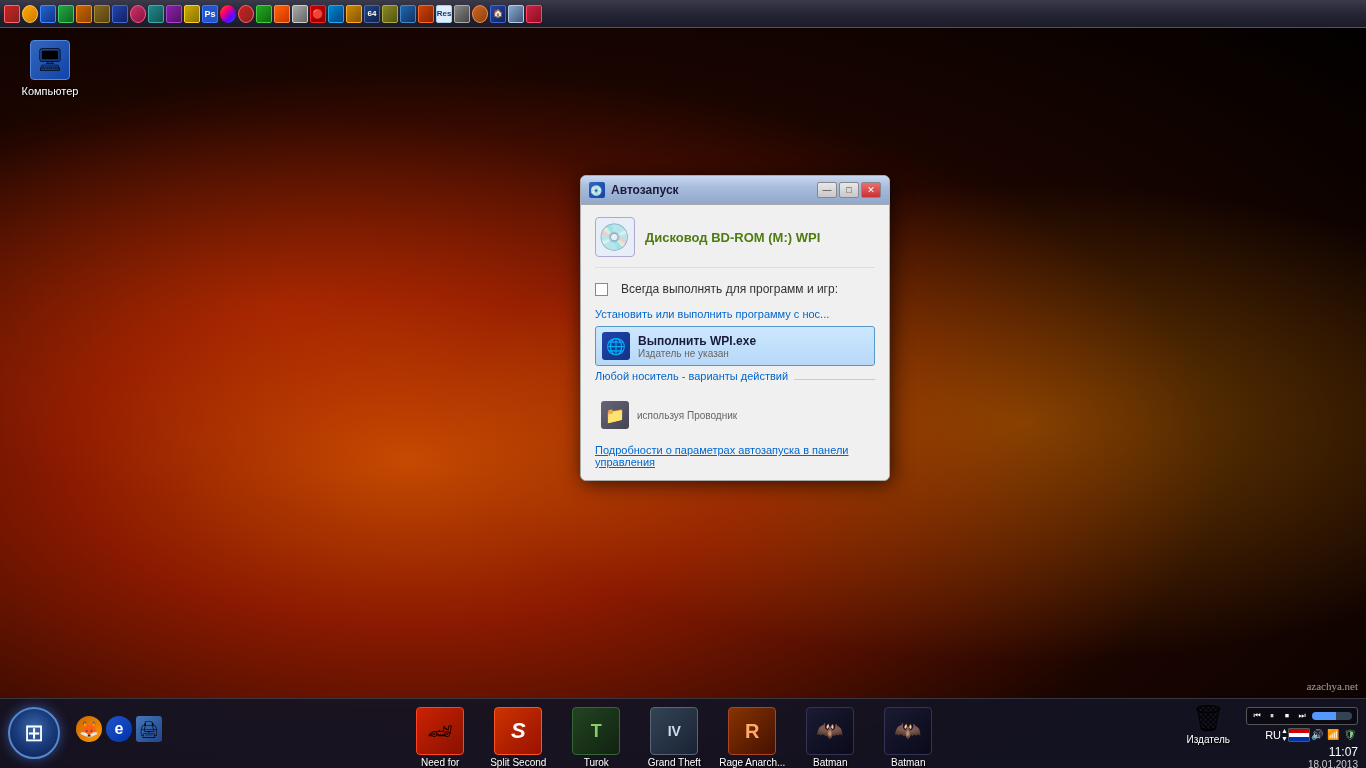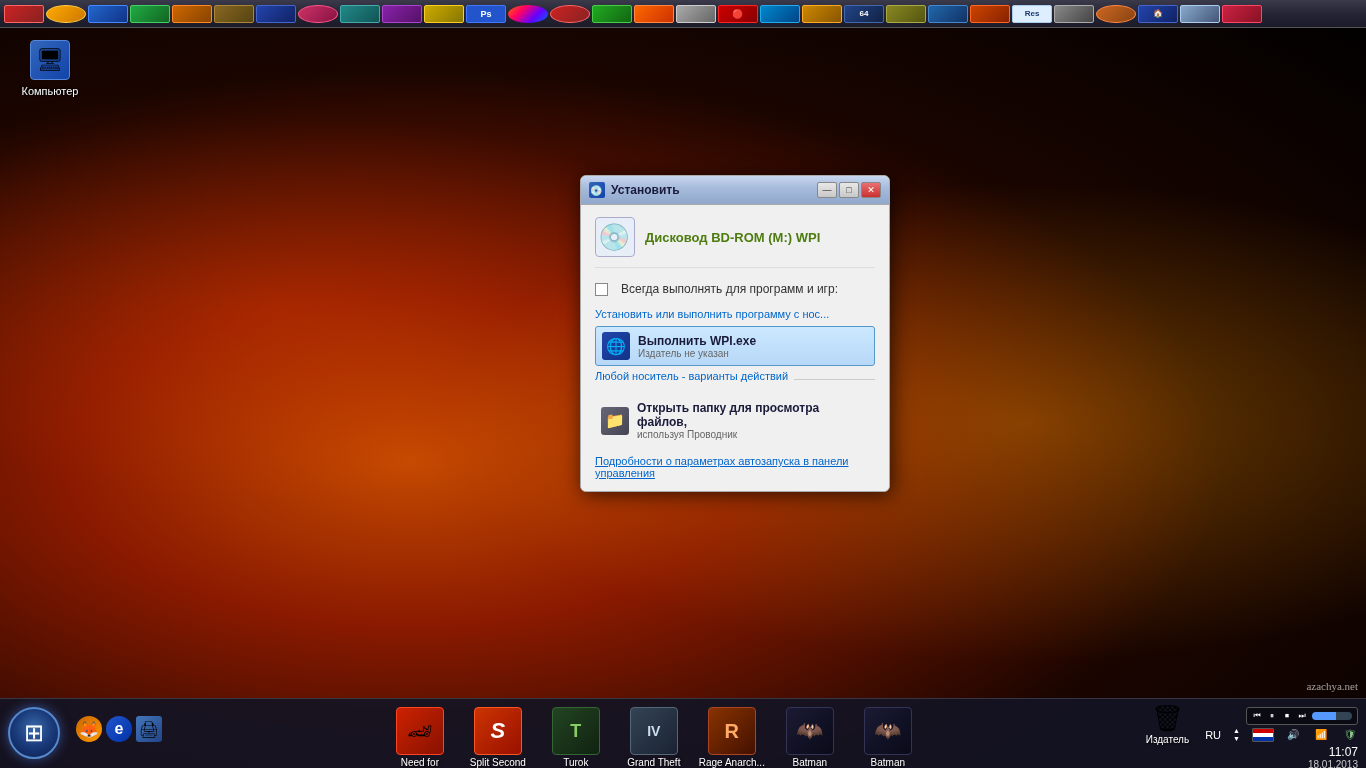--- a/index.html
+++ b/index.html
@@ -37,21 +37,21 @@
       height: 28px;
       background: linear-gradient(180deg, #3a3a4a 0%, #252535 50%, #1a1a28 100%);
       display: flex;
       align-items: center;
       z-index: 100;
       border-bottom: 1px solid #555;
       padding: 0 4px;
       gap: 2px;
     }
     .top-icon {
-      width: 40px;
+      width: 16px;
       height: 18px;
       border-radius: 2px;
       display: inline-block;
       flex-shrink: 0;
     }
 
     
     .desktop-icon {
       position: absolute;
       display: flex;
@@ -433,21 +433,21 @@
 
 <div class="desktop-icon" style="top: 40px; left: 10px;">
   <div class="desktop-icon-img" style="background: linear-gradient(135deg, #3366bb, #1144aa); border: 1px solid #5588dd; border-radius: 4px; display:flex; align-items:center; justify-content:center; font-size:22px;">🖥</div>
   <div class="desktop-icon-label">Компьютер</div>
 </div>
 
 <div id="autorun-dialog">
   <div id="dialog-titlebar">
     <div id="dialog-title-left">
       <div class="dialog-title-icon" style="width:16px;height:16px;background:linear-gradient(135deg,#3366bb,#1144aa);border-radius:2px;display:flex;align-items:center;justify-content:center;font-size:10px;">💿</div>
-      <span id="dialog-title-text">Установить</span>
+      <span id="dialog-title-text">Автозапуск</span>
     </div>
     <div id="dialog-title-buttons">
       <div class="title-btn">—</div>
       <div class="title-btn">□</div>
       <div class="title-btn close-btn">✕</div>
     </div>
   </div>
 
   <div id="dialog-body">
     <div id="dialog-header">
@@ -473,21 +473,20 @@
     </div>
 
     <div class="section-divider">
       <span class="section-label">Любой носитель - варианты действий</span>
       <div class="section-divider-line"></div>
     </div>
 
     <div class="action-item">
       <div class="action-icon" style="background:linear-gradient(135deg,#666677,#444455); width:28px; height:28px; border-radius:3px; display:flex; align-items:center; justify-content:center; font-size:16px;">📁</div>
       <div>
-        <div class="action-text-main">Открыть папку для просмотра файлов,</div>
         <div class="action-text-sub">используя Проводник</div>
       </div>
     </div>
 
     <a class="dialog-link">Подробности о параметрах автозапуска в панели управления</a>
   </div>
 </div>
 
 <div id="taskbar-bottom">
 
@@ -546,21 +545,21 @@
     <div style="display:flex; flex-direction:column; align-items:flex-end; gap:2px;">
 
       <div id="media-controls">
         <div class="media-btn">⏮</div>
         <div class="media-btn">⏸</div>
         <div class="media-btn">⏹</div>
         <div class="media-btn">⏭</div>
         <div style="width:40px; height:8px; background:linear-gradient(90deg,#5599ff 60%, #334455 60%); border-radius:4px; margin:3px 2px;"></div>
       </div>
 
-      <div style="display:flex; align-items:center; gap:12px;">
+      <div style="display:flex; align-items:center; gap:0;">
         <span id="lang-bar">RU</span>
         <div style="display:flex; flex-direction:column; gap:1px;">
           <span style="color:white; font-size:7px; line-height:1;">▲</span>
           <span style="color:white; font-size:7px; line-height:1;">▼</span>
         </div>
         <div style="width:22px; height:14px; background:linear-gradient(180deg,#cc0000 33%,#ffffff 33% 66%,#0033aa 66%); border:1px solid #555; border-radius:1px;"></div>
         <div class="tray-icon-sm" style="color:white;">🔊</div>
         <div class="tray-icon-sm" style="color:#88aacc;">📶</div>
         <div class="tray-icon-sm" style="color:#88cc88;">🛡</div>
       </div>

